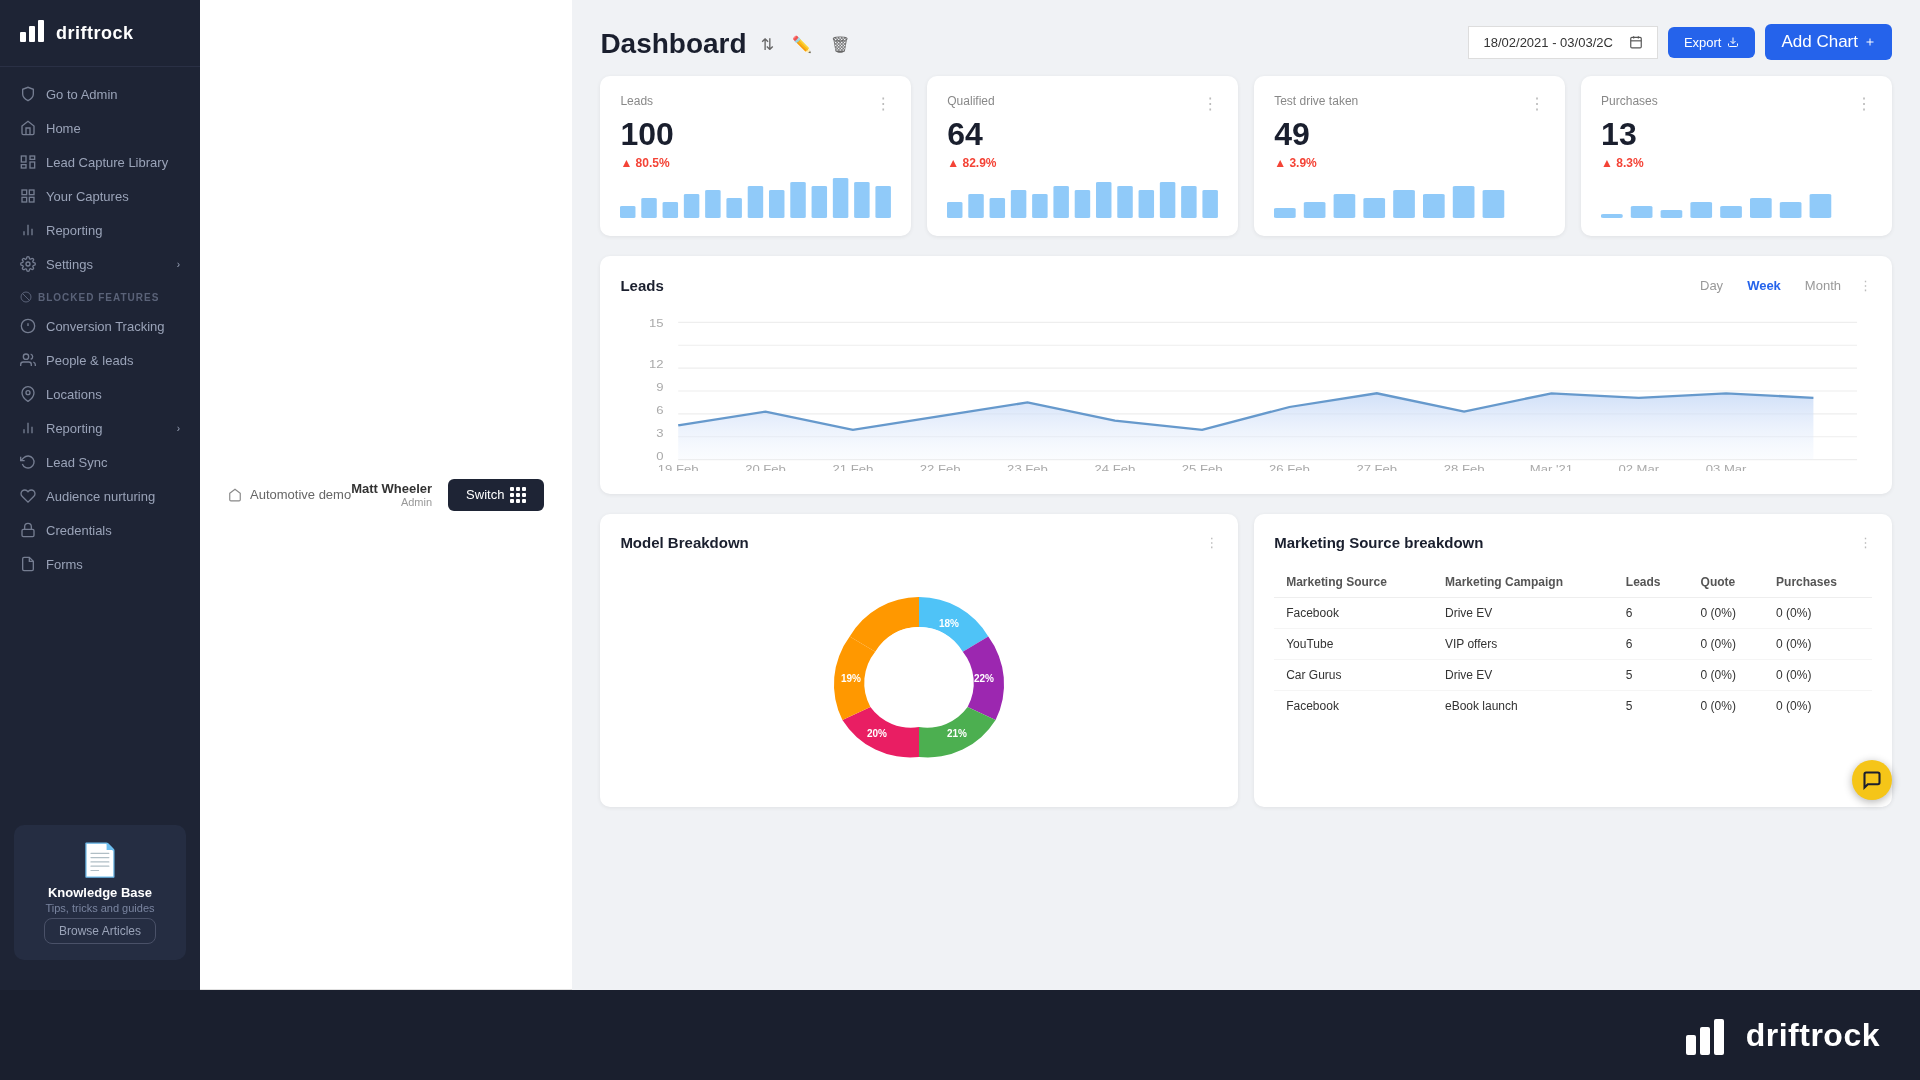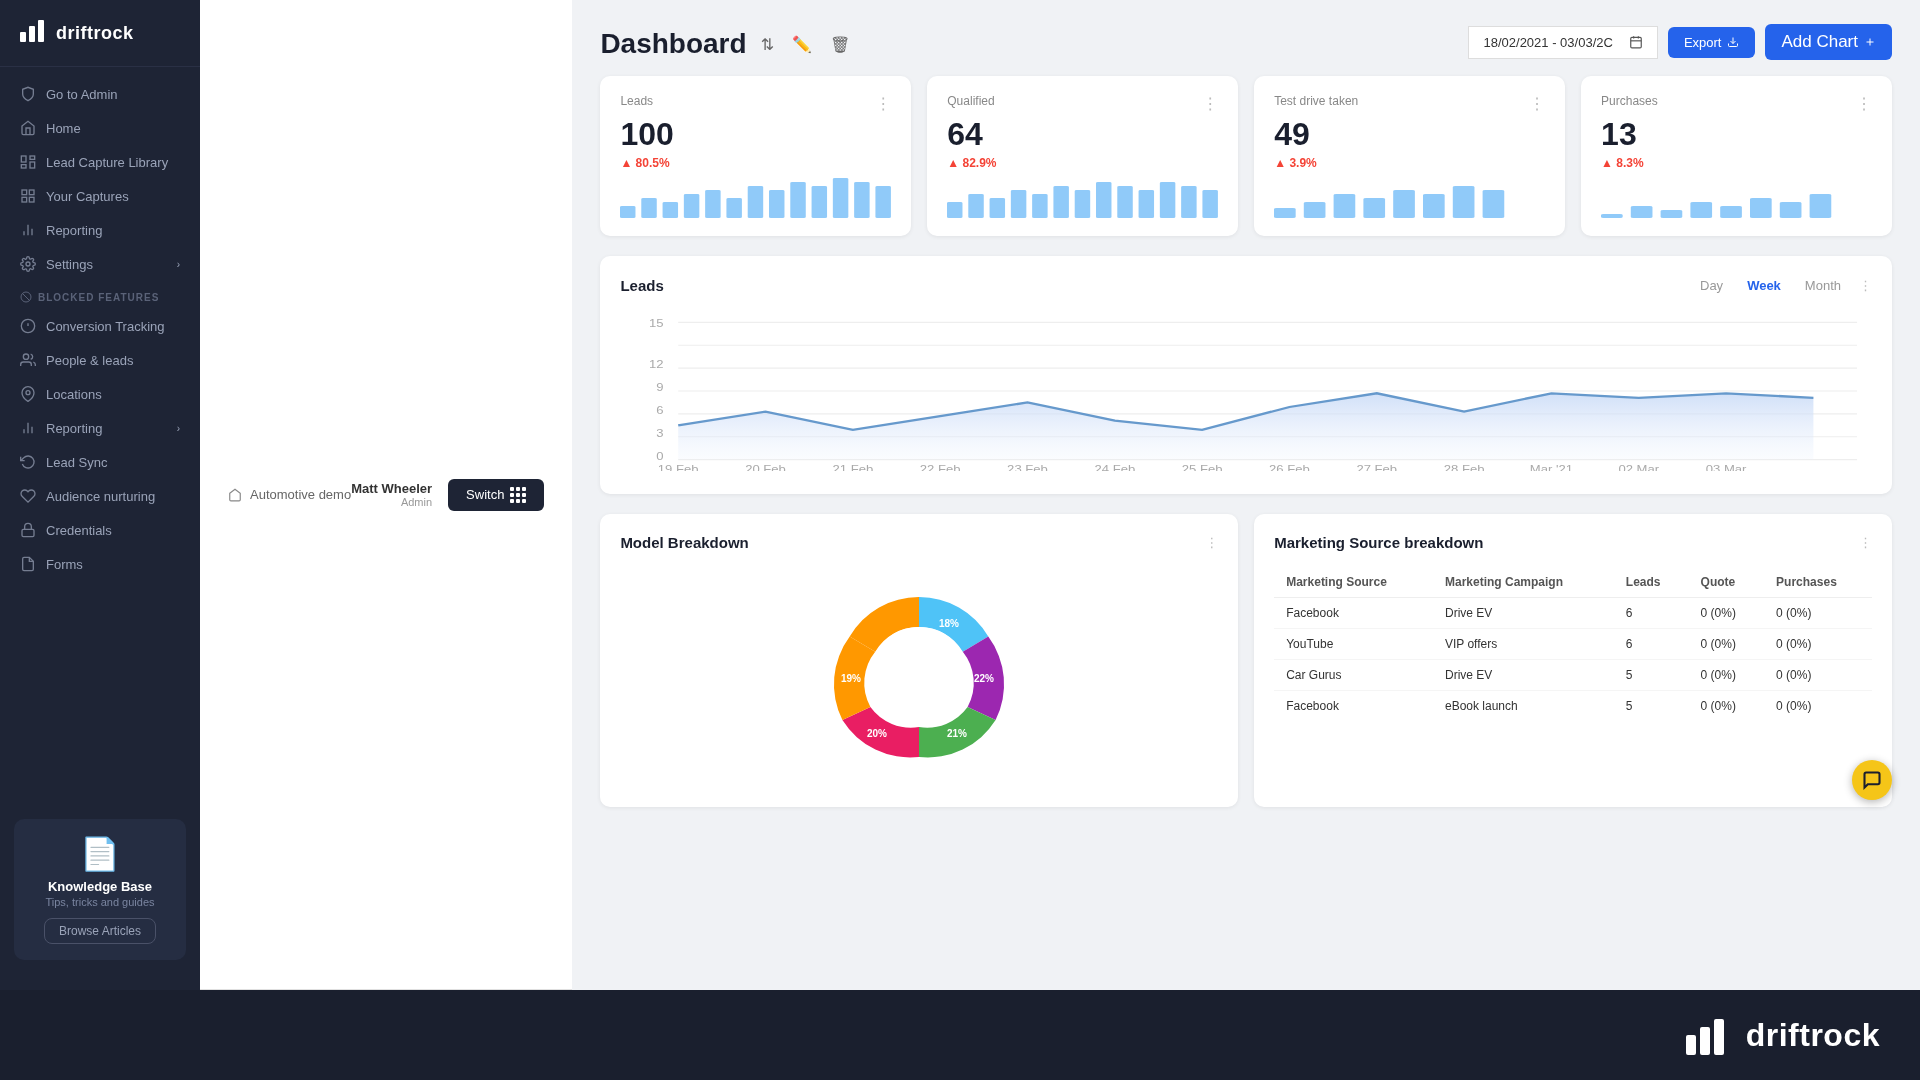--- a/index.html
+++ b/index.html
@@ -17,21 +17,21 @@
     .nav-item { display: flex; align-items: center; gap: 10px; padding: 9px 20px; cursor: pointer; color: #9aa3b8; font-size: 13px; transition: background 0.15s; }
     .nav-item svg, .nav-item .nav-icon { width: 16px; height: 16px; flex-shrink: 0; opacity: 0.7; }
     .nav-item .arrow { margin-left: auto; font-size: 10px; }
     .blocked-label { display: flex; align-items: center; gap: 6px; padding: 10px 20px 6px; color: #5a6278; font-size: 10px; font-weight: 600; letter-spacing: 1px; text-transform: uppercase; text-align: center; }
     .blocked-label svg { width: 12px; height: 12px; }
 
     
     .kb-card { margin: 10px 14px; background: #252d42; border-radius: 10px; padding: 16px; text-align: center; }
     .kb-icon { font-size: 32px; margin-bottom: 6px; }
     .kb-title { color: #fff; font-size: 13px; font-weight: 600; margin-bottom: 2px; }
-    .kb-subtitle { color: #7a85a0; font-size: 11px; margin-bottom: 10px; }
+    .kb-subtitle { color: #7a85a0; font-size: 11px; margin-bottom: 4px; }
     .kb-button { background: transparent; border: 1px solid #4a5168; color: #9aa3b8; padding: 5px 14px; border-radius: 8px; cursor: pointer; font-size: 12px; }
 
     
     .main-content { flex: 1; display: flex; flex-direction: row; background: #f0f2f5; overflow: hidden; }
 
     
     .topbar { background: #fff; border-bottom: 1px solid #e0e0e0; padding: 14px 28px; display: flex; align-items: center; justify-content: space-between; flex-shrink: 0; }
     .topbar-left { display: flex; align-items: center; gap: 8px; color: #666; font-size: 13px; }
     .topbar-right { display: flex; align-items: center; gap: 16px; }
     .user-info { text-align: right; }

